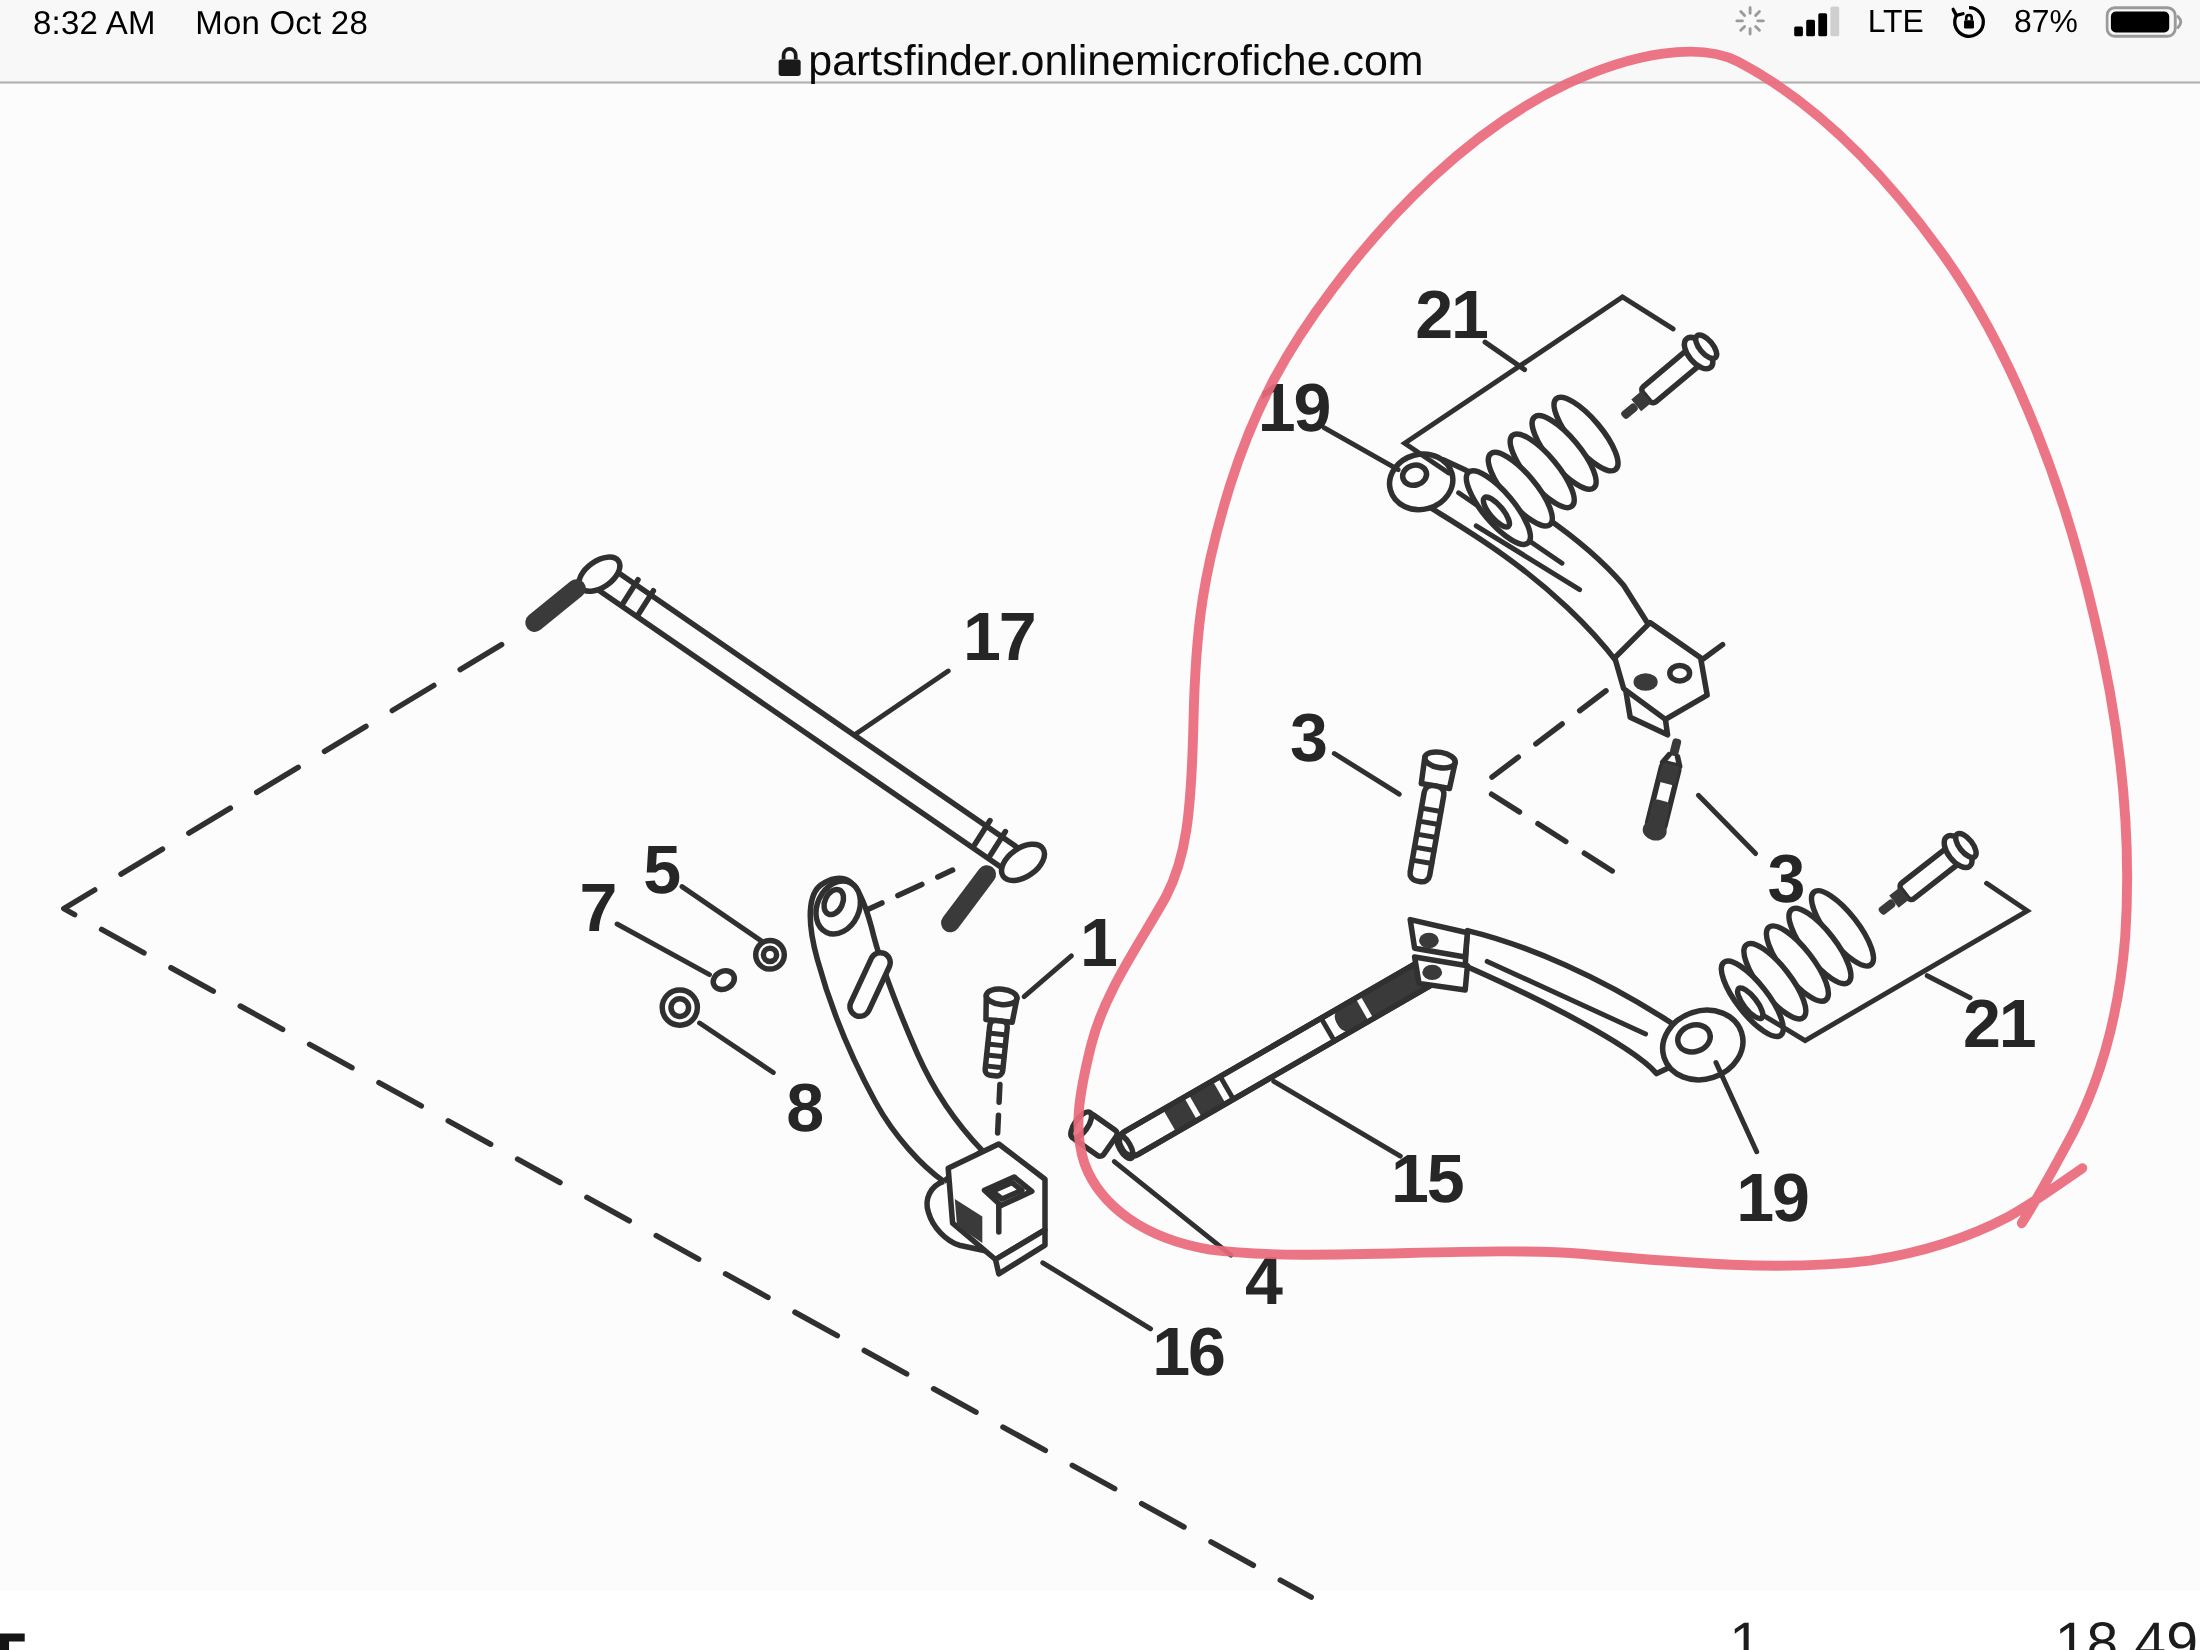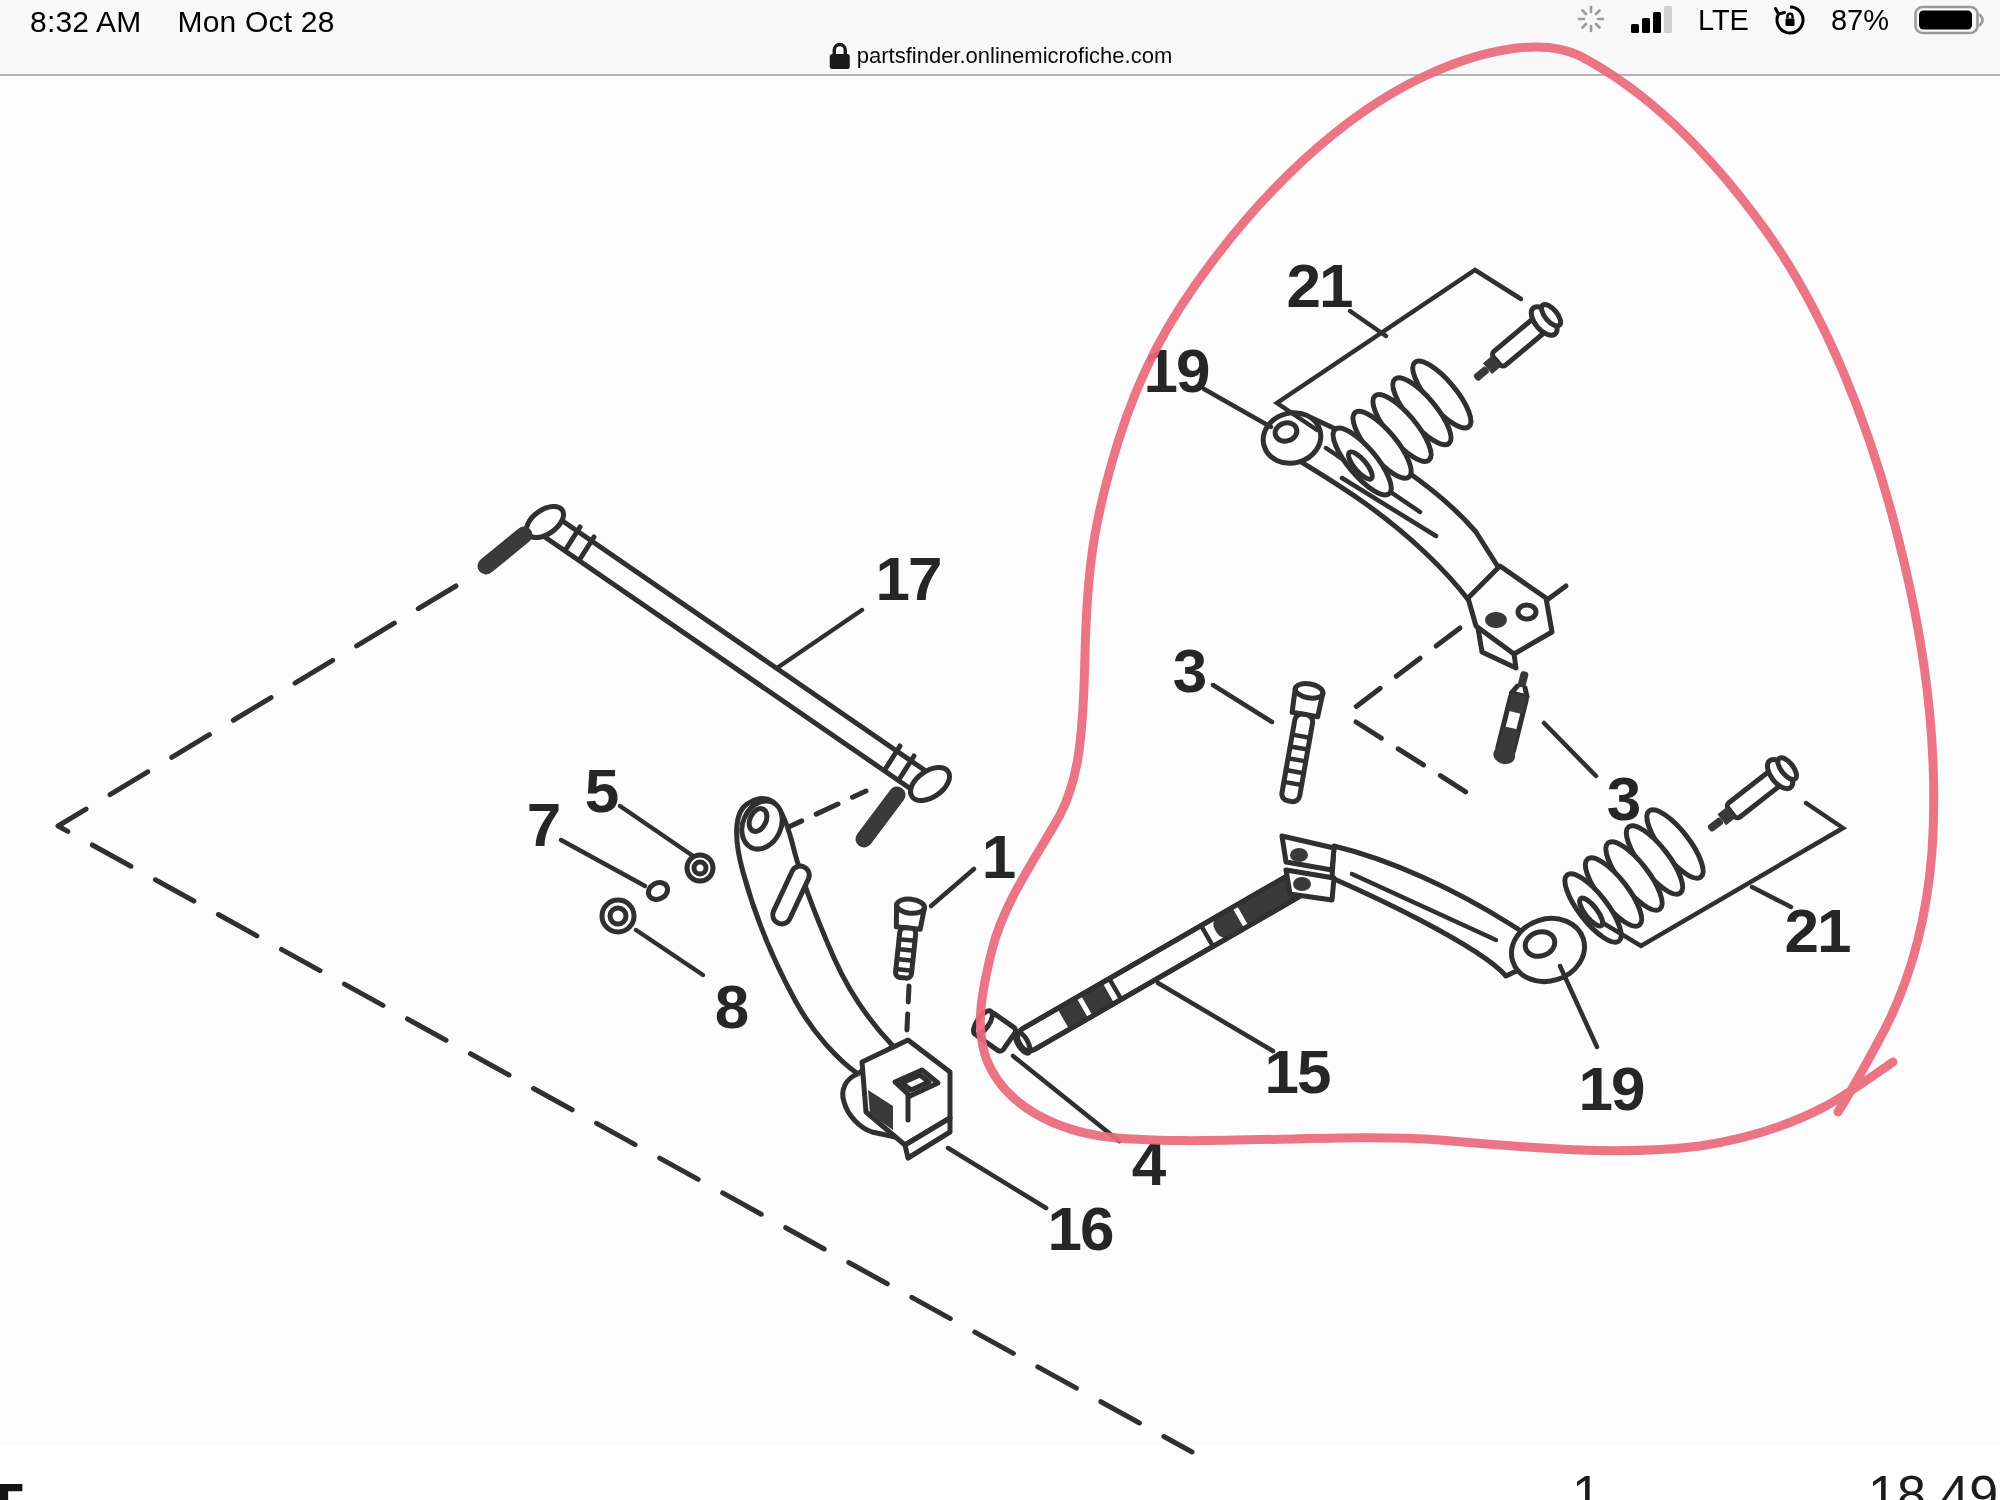--- a/index.html
+++ b/index.html
@@ -19,21 +19,21 @@
     position:absolute;left:30px;top:5px;display:flex;gap:36px;
     font-size:30px;color:#000;letter-spacing:.2px;
   }
   .status-right{
     position:absolute;right:14px;top:4px;display:flex;align-items:flex-start;gap:25px;
     font-size:29px;color:#000;
   }
   .url-bar{
     position:absolute;left:50%;top:36px;transform:translateX(-50%);
     height:40px;display:flex;align-items:center;gap:5px;
-    font-size:22px;color:#0a0a0a;
+    font-size:39px;color:#0a0a0a;
   }
   .icon{display:inline-block;line-height:0;}
   
   .diagram-svg{position:absolute;left:0;top:0;z-index:3;}
   .ln{fill:none;stroke:#303030;stroke-width:5;stroke-linecap:round;stroke-linejoin:round;}
   .thin{fill:none;stroke:#303030;stroke-width:4.5;stroke-linecap:round;}
   .wfill{fill:#fdfdfd;stroke:#303030;stroke-width:5;stroke-linejoin:round;}
   .dark{fill:#3a3a3a;stroke:none;}
   .darkln{fill:none;stroke:#3a3a3a;stroke-linecap:round;}
   .plabel{font:700 62px "Liberation Sans",sans-serif;fill:#262626;letter-spacing:-2px;

